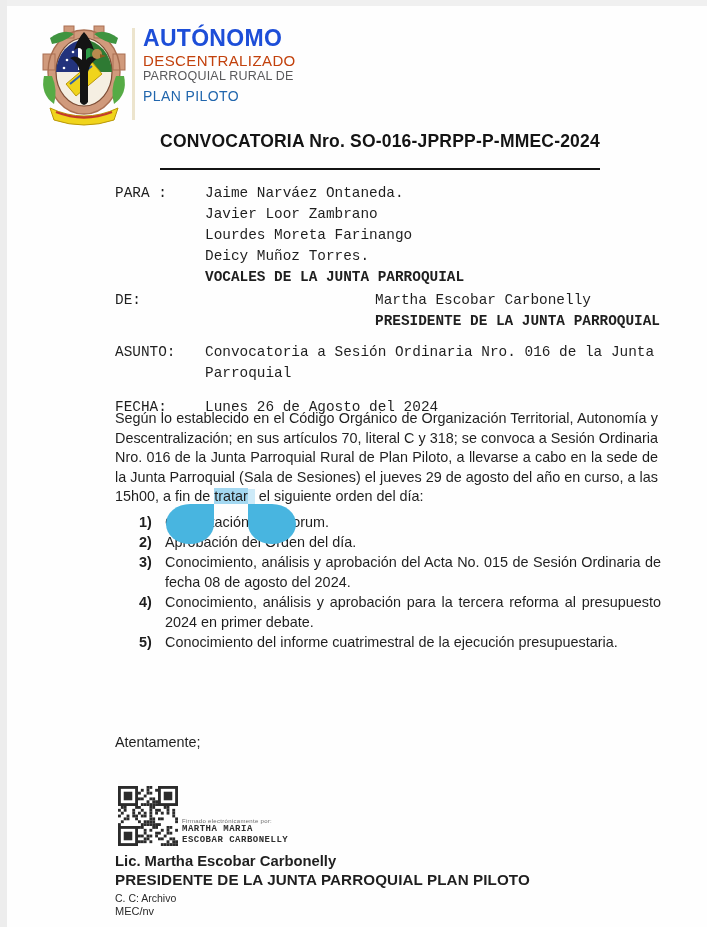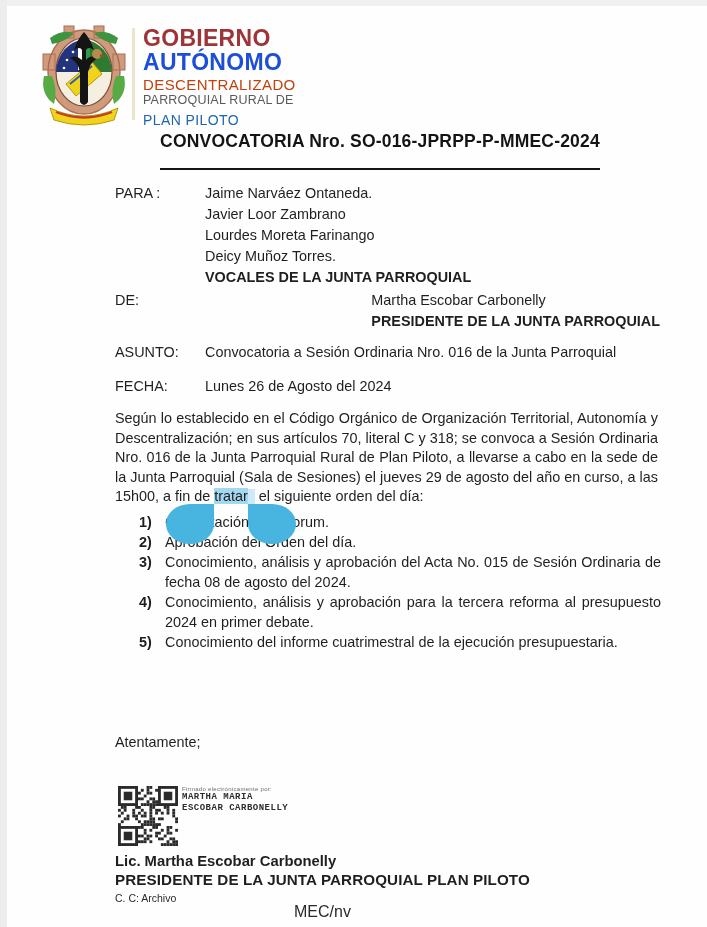--- a/index.html
+++ b/index.html
@@ -26,53 +26,53 @@
 
   
   .title-wrap{position:absolute;left:90px;top:131px;width:580px;text-align:center;}
   .title{
     display:inline-block;font-size:17.5px;font-weight:700;color:#141414;
     border-bottom:2.5px solid #141414;padding-bottom:16px;letter-spacing:.2px;
   }
 
   
   .meta{position:absolute;left:115px;top:183px;width:545px;font-size:14.4px;line-height:21px;}
-  .meta-block{display:flex;}
+  .meta-block{display:flex;font-family:Liberation Mono, monospace;}
   .meta-label{width:90px;flex:0 0 90px;}
   .meta-value .bold{font-weight:700;}
   .mb-de{margin-top:2px;justify-content:space-between;}
   .mb-asunto{margin-top:10px;}
   .mb-fecha{margin-top:13px;}
 
   
   .para1{position:absolute;left:115px;top:409px;width:543px;font-size:14.4px;line-height:19.6px;text-align:justify;margin:0;}
   .hl{background:#a3d8f1;}
   .hl-tail{display:inline-block;width:7px;height:15px;background:#cdeaf8;vertical-align:text-bottom;}
 
   .agenda{position:absolute;left:139px;top:512px;width:522px;margin:0;font-size:14.4px;line-height:20px;}
   .agenda-item{display:flex;margin:0;}
   .agenda-num{flex:0 0 26px;font-weight:700;}
   .agenda-text{flex:1;text-align:justify;}
 
   .para2{position:absolute;left:115px;top:651px;width:543px;font-size:14.4px;line-height:20.4px;text-align:justify;margin:0;}
   .closing{position:absolute;left:115px;top:734px;font-size:14.4px;margin:0;}
 
   
-  .sig-stamp{position:absolute;left:118px;top:786px;display:flex;align-items:flex-start;}
+  .sig-stamp{position:absolute;left:118px;top:786px;display:flex;align-items:flex-end;}
   .qr{width:60px;height:60px;}
   .stamp-text{margin-left:4px;color:#3a3a3a;}
   .stamp-small{font-size:6px;color:#6a6a6a;letter-spacing:.3px;}
   .stamp-name{font-family:"Liberation Mono","DejaVu Sans Mono",monospace;font-size:9px;font-weight:700;letter-spacing:.5px;line-height:11px;color:#2e2e2e;}
 
   
   .footer{position:absolute;left:115px;top:852px;line-height:1;}
   .sig-name{font-size:14.8px;font-weight:700;line-height:18px;}
   .sig-role{font-size:15.2px;font-weight:700;line-height:19px;letter-spacing:.1px;}
   .cc{font-size:10.5px;line-height:13px;margin-top:3px;color:#2a2a2a;}
-  .initials{font-size:16px;line-height:13px;color:#2a2a2a;text-align:center;}
+  .initials{font-size:11px;line-height:13px;color:#2a2a2a;}
 
   
   .handle{position:absolute;width:48px;height:40px;background:#48b5e0;z-index:5;}
   .handle-left{border-radius:50% 0 50% 50%;}
   .handle-right{border-radius:0 50% 50% 50%;}
 </style>
 </head>
 <body>
 
 <div class="page">
@@ -113,21 +113,20 @@
       <path d="M30 60 L52 42" stroke="#2b5fb0" stroke-width="2" fill="none"></path>
 
       <path d="M44 8 Q38 14 34 26 Q40 22 42 26 L42 36 Q36 30 30 34 Q38 38 40 48 L40 78 Q44 84 48 78 L48 48 Q50 38 58 34 Q50 30 46 36 L46 26 Q48 22 54 26 Q50 14 44 8 Z" fill="#141414"></path>
       <circle cx="57" cy="30" r="5" fill="#b98a4e"></circle>
       <path d="M60 30 L66 32 L60 34 Z" fill="#8a5a20"></path>
     </svg>
 
     <div class="lh-divider"></div>
 
     <div class="org-name">
-      <span class="org-l1" style="color:#9e3438">GOBIERNO</span>
       <span class="org-l2" style="color:#1d4ed8">AUTÓNOMO</span>
       <span class="org-l3" style="color:#c2410c">DESCENTRALIZADO</span>
       <span class="org-l4" style="color:#59595b">PARROQUIAL RURAL DE</span>
       <span class="org-l5" style="color:#2166ad">PLAN PILOTO</span>
     </div>
   </div>
 
   <div class="title-wrap">
     <span class="title">CONVOCATORIA Nro. SO-016-JPRPP-P-MMEC-2024</span>
   </div>

